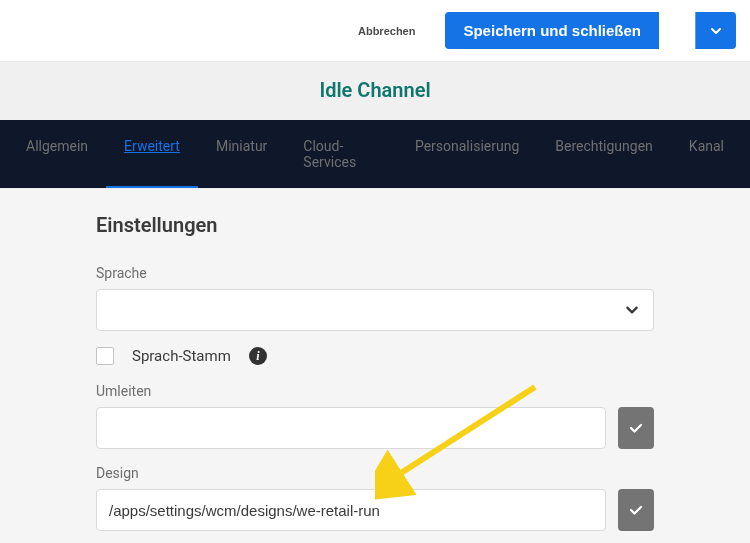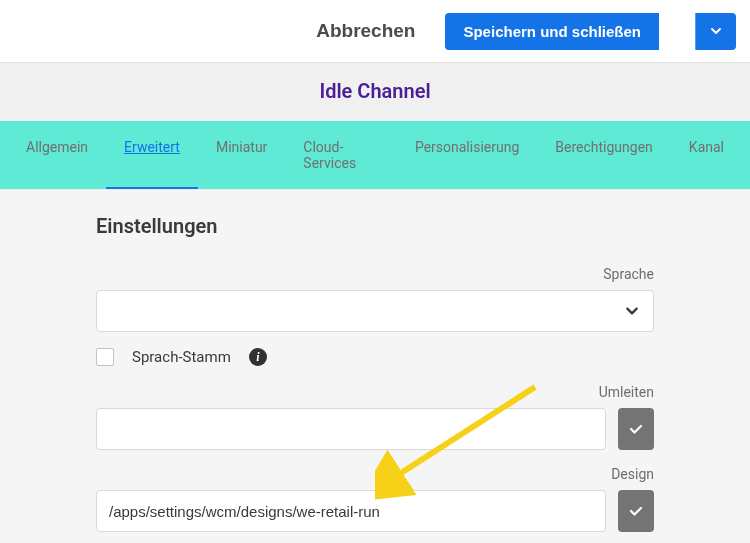--- a/index.html
+++ b/index.html
@@ -19,21 +19,21 @@
       background: #fff;
       display: flex;
       justify-content: flex-end;
       align-items: center;
       padding: 12px 14px;
       gap: 24px;
     }
     .btn-cancel {
       background: transparent;
       border: none;
-      font-size: 19px;
+      font-size: 11px;
       font-weight: 600;
       color: #4b4b4b;
       cursor: pointer;
       padding: 8px 6px;
     }
     .btn-save-group {
       display: flex;
       gap: 36px;
     }
     .btn-save {
@@ -60,25 +60,25 @@
     }
     .title-bar {
       background: #f0f0f0;
       text-align: center;
       padding: 16px 0 18px 0;
       border-top: 1px solid #e6e6e6;
     }
     .title-bar h1 {
       font-size: 20px;
       font-weight: 600;
-      color: #4c1d95;
+      color: #0f766e;
       text-align: center;
     }
     .tabs {
-      background: #5eead4;
+      background: #0f172a;
       display: flex;
       padding: 0 8px;
       gap: 0;
       border-bottom: 1px solid #eee;
     }
     .tab {
       padding: 18px 18px 16px 18px;
       font-size: 14px;
       color: #707070;
       cursor: pointer;
@@ -100,21 +100,20 @@
       margin-bottom: 28px;
     }
     .field {
       margin-bottom: 16px;
     }
     .field-label {
       font-size: 14px;
       color: #6e6e6e;
       margin-bottom: 8px;
       display: block;
-      text-align: right;
     }
     .select-box {
       width: 100%;
       background: #fff;
       border: 1px solid #d9d9d9;
       border-radius: 4px;
       height: 42px;
       display: flex;
       align-items: center;
       justify-content: flex-end;

